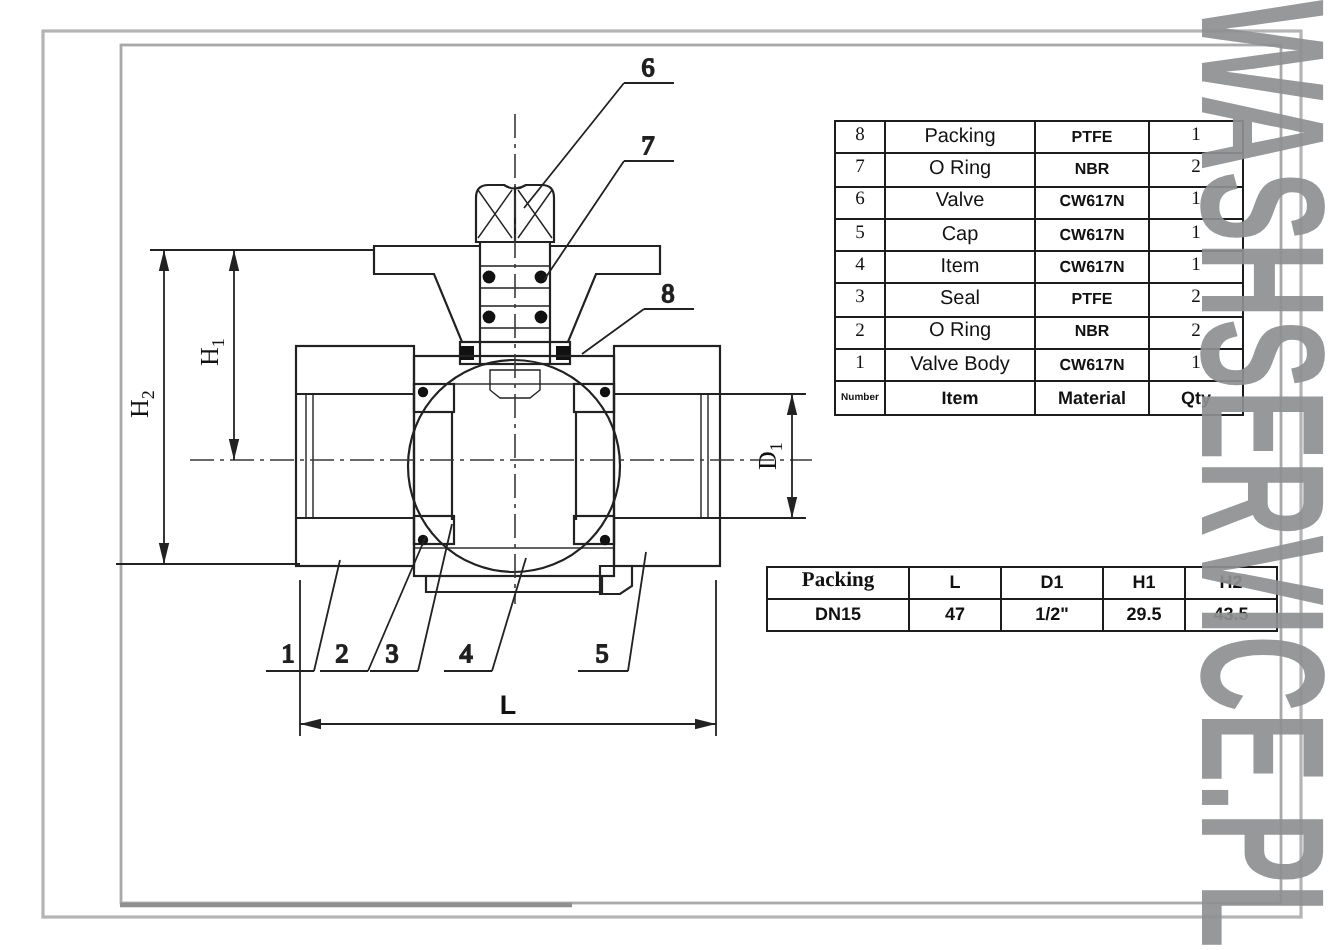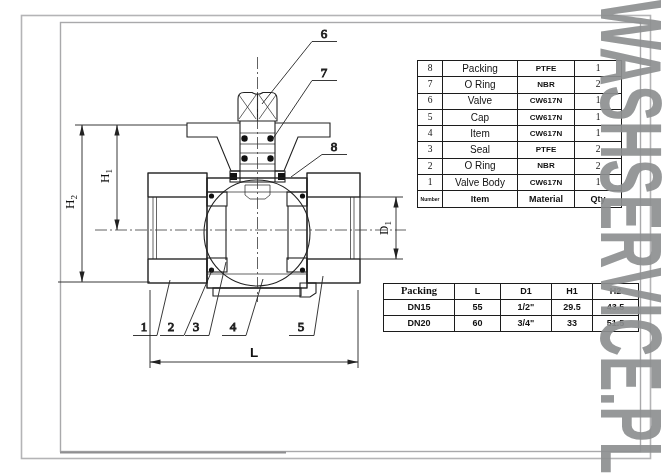--- a/index.html
+++ b/index.html
@@ -233,32 +233,25 @@
     <tbody>
         <tr>
       <th class="c-roz">Packing</th>
       <th class="c-l">L</th>
       <th class="c-d1">D1</th>
       <th class="c-h1">H1</th>
       <th class="c-h2">H2</th>
     </tr>
     <tr>
       <td class="c-roz">DN15</td>
-      <td class="c-l">55</td>
+      <td class="c-l">47</td>
       <td class="c-d1">1/2"</td>
       <td class="c-h1">29.5</td>
       <td class="c-h2">43.5</td>
     </tr>
-    <tr>
-      <td class="c-roz">DN20</td>
-      <td class="c-l">60</td>
-      <td class="c-d1">3/4"</td>
-      <td class="c-h1">33</td>
-      <td class="c-h2">51.5</td>
-    </tr>
   </tbody>
     </table>
 
   <svg class="wm" width="672" height="475" viewBox="0 0 672 475">
     <text x="601" y="0" transform="rotate(90 601 0)" font-family="Liberation Sans, sans-serif" font-weight="bold" font-size="88" textLength="474" lengthAdjust="spacingAndGlyphs" fill-opacity="0.92" fill="#8d8f90">WASHSERVICE.PL</text>
   </svg>
 
 </div>
 
 </body></html>

